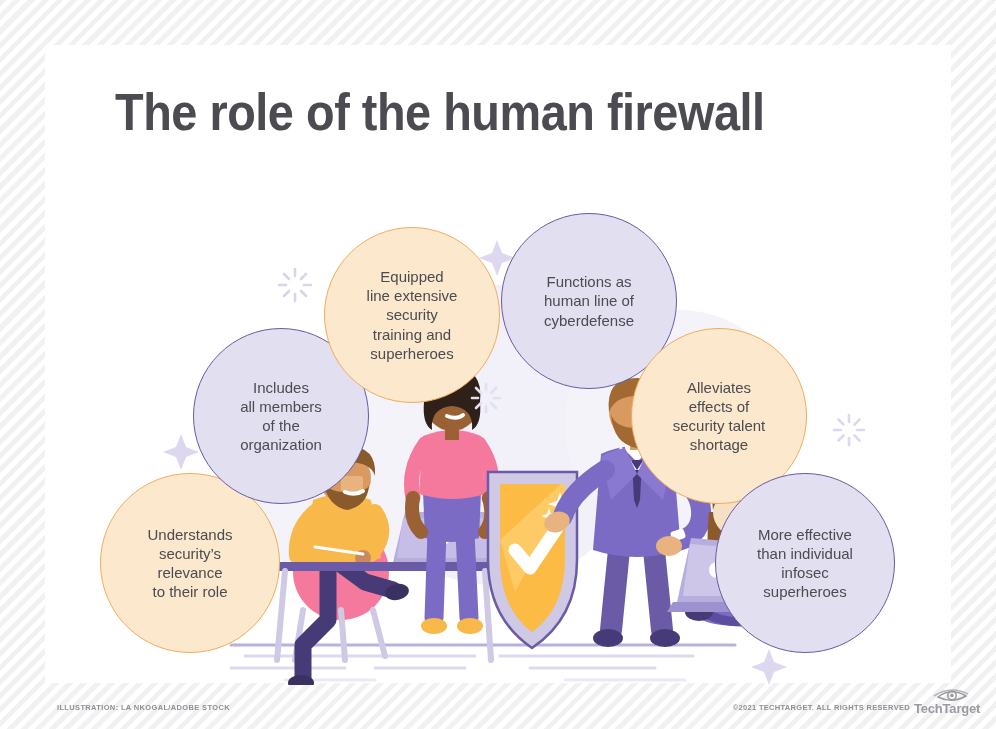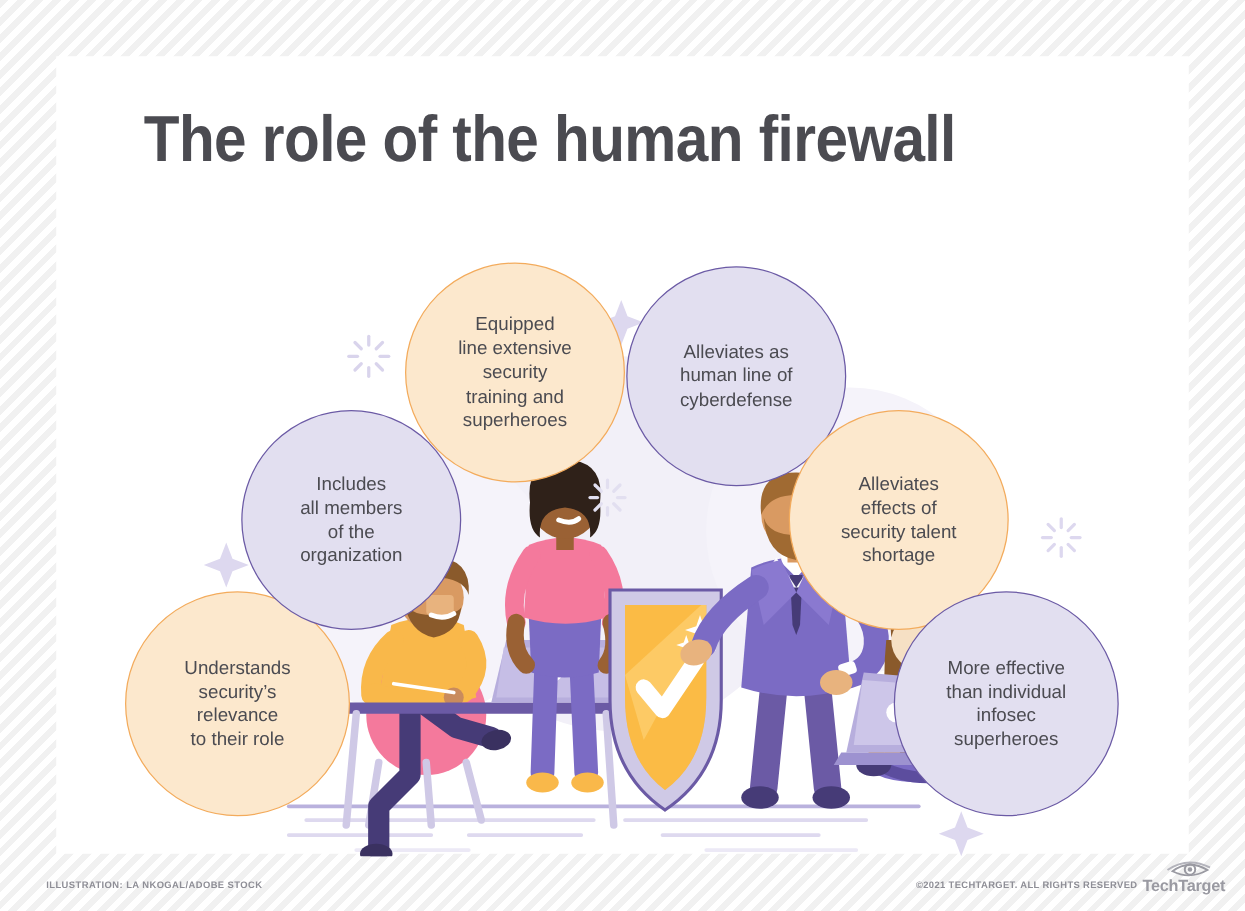--- a/index.html
+++ b/index.html
@@ -89,21 +89,21 @@
     border: 1.4px solid #6b5aa5;
   }
   .bubble-orange {
     background: #fce8cd;
     border: 1.4px solid #f3ab5c;
   }
 
   
   .footer-left {
     position: absolute;
-    left: 37px;
+    left: 57px;
     top: 703px;
     font-size: 7.5px;
     letter-spacing: 0.35px;
     color: #8e8e96;
     font-weight: bold;
     font-family: "Liberation Sans", sans-serif;
   }
   .footer-right {
     position: absolute;
     right: 86px;
@@ -345,33 +345,33 @@
 
       <div class="bubble bubble-purple" style="left:148px;top:188px;width:176px;height:176px;">
         <div>
           <span>Includes</span>
           <span>all members</span>
           <span>of the</span>
           <span>organization</span>
         </div>
       </div>
 
-      <div class="bubble bubble-orange" style="left:279px;top:70px;width:176px;height:176px;">
+      <div class="bubble bubble-orange" style="left:279px;top:87px;width:176px;height:176px;">
         <div>
           <span>Equipped</span>
           <span>line extensive</span>
           <span>security</span>
           <span>training and</span>
           <span>superheroes</span>
         </div>
       </div>
 
       <div class="bubble bubble-purple" style="left:456px;top:73px;width:176px;height:176px;">
         <div>
-          <span>Alleviates as</span>
+          <span>Functions as</span>
           <span>human line of</span>
           <span>cyberdefense</span>
         </div>
       </div>
 
       <div class="bubble bubble-orange" style="left:586px;top:188px;width:176px;height:176px;">
         <div>
           <span>Alleviates</span>
           <span>effects of</span>
           <span>security talent</span>

